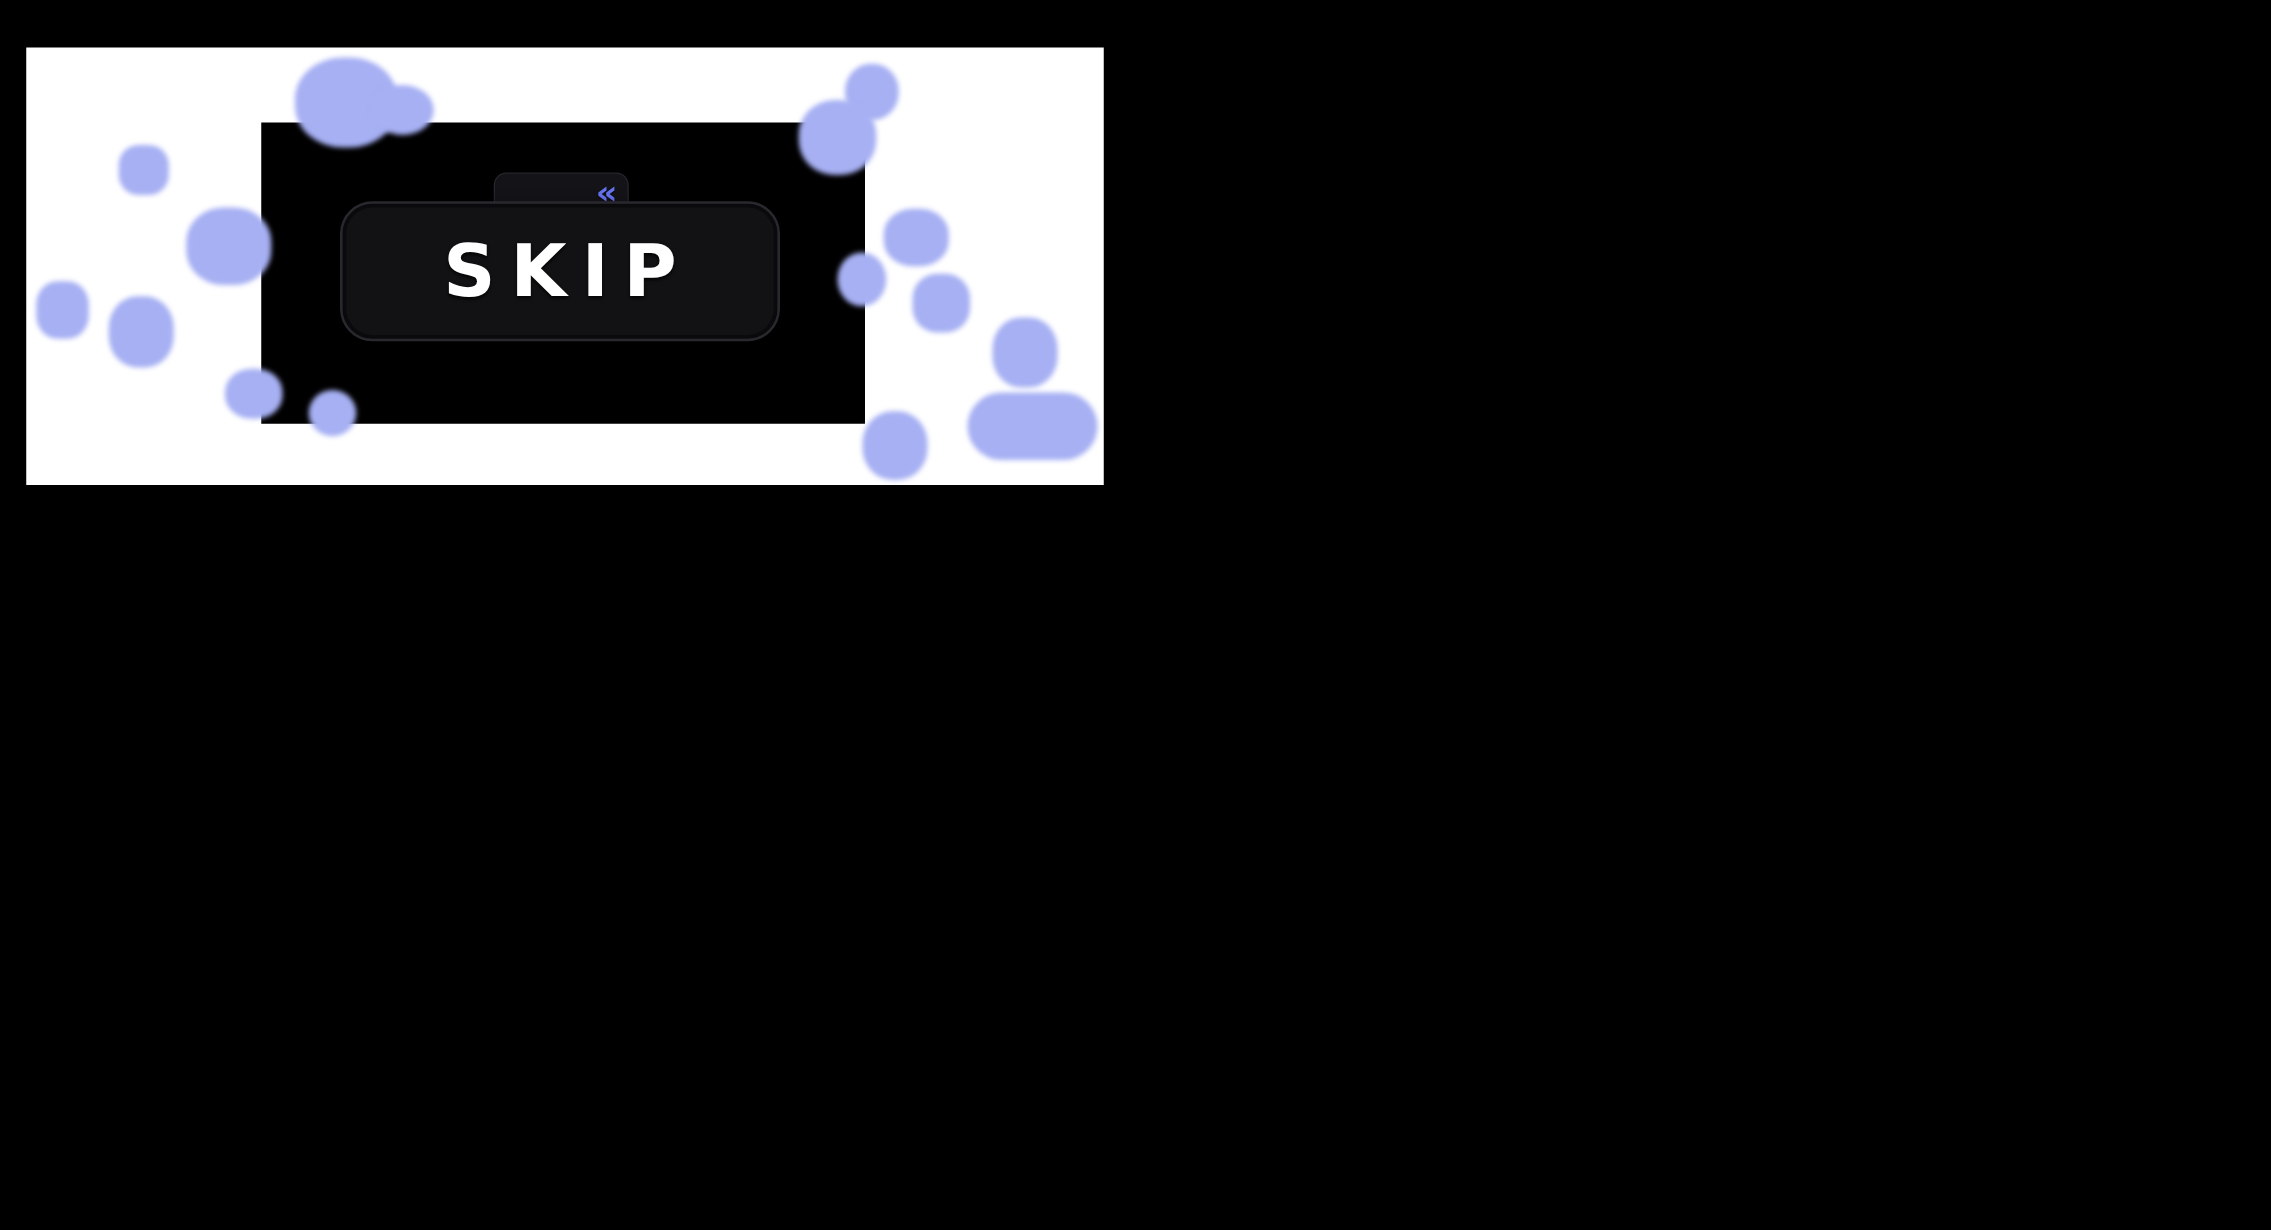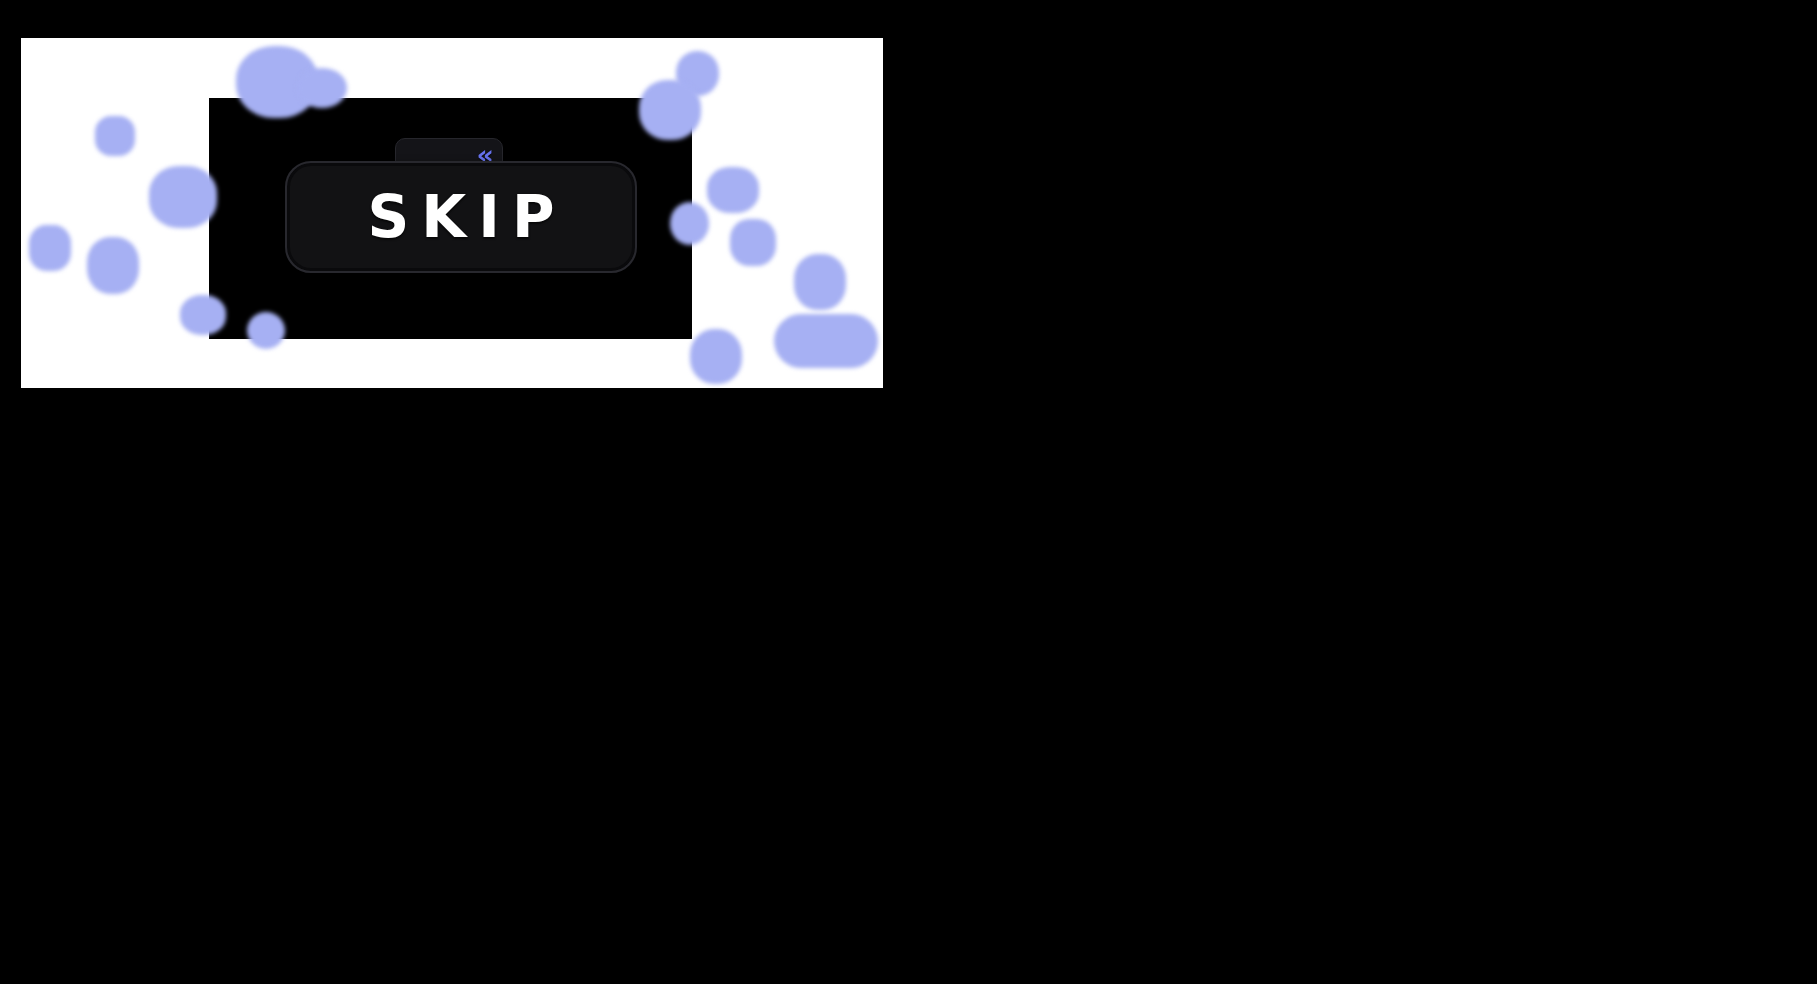--- a/index.html
+++ b/index.html
@@ -57,21 +57,21 @@
     color: var(--chevron-color, #6672ee);
     font-size: 27px;
     font-weight: bold;
     line-height: 1;
     text-shadow: 0 1px 1px rgba(0,0,0,0.6);
   }
 
   
   .skip-btn {
     position: absolute;
-    left: 264px;
+    left: 251px;
     top: 123px;
     width: 352px;
     height: 112px;
     box-sizing: border-box;
     background: var(--button-bg, #121214);
     border: 2px solid #28282e;
     border-radius: 26px;
     box-shadow: inset 0 0 0 3px #0a0a0c, 0 4px 10px rgba(0,0,0,0.6);
     display: flex;
     align-items: center;

